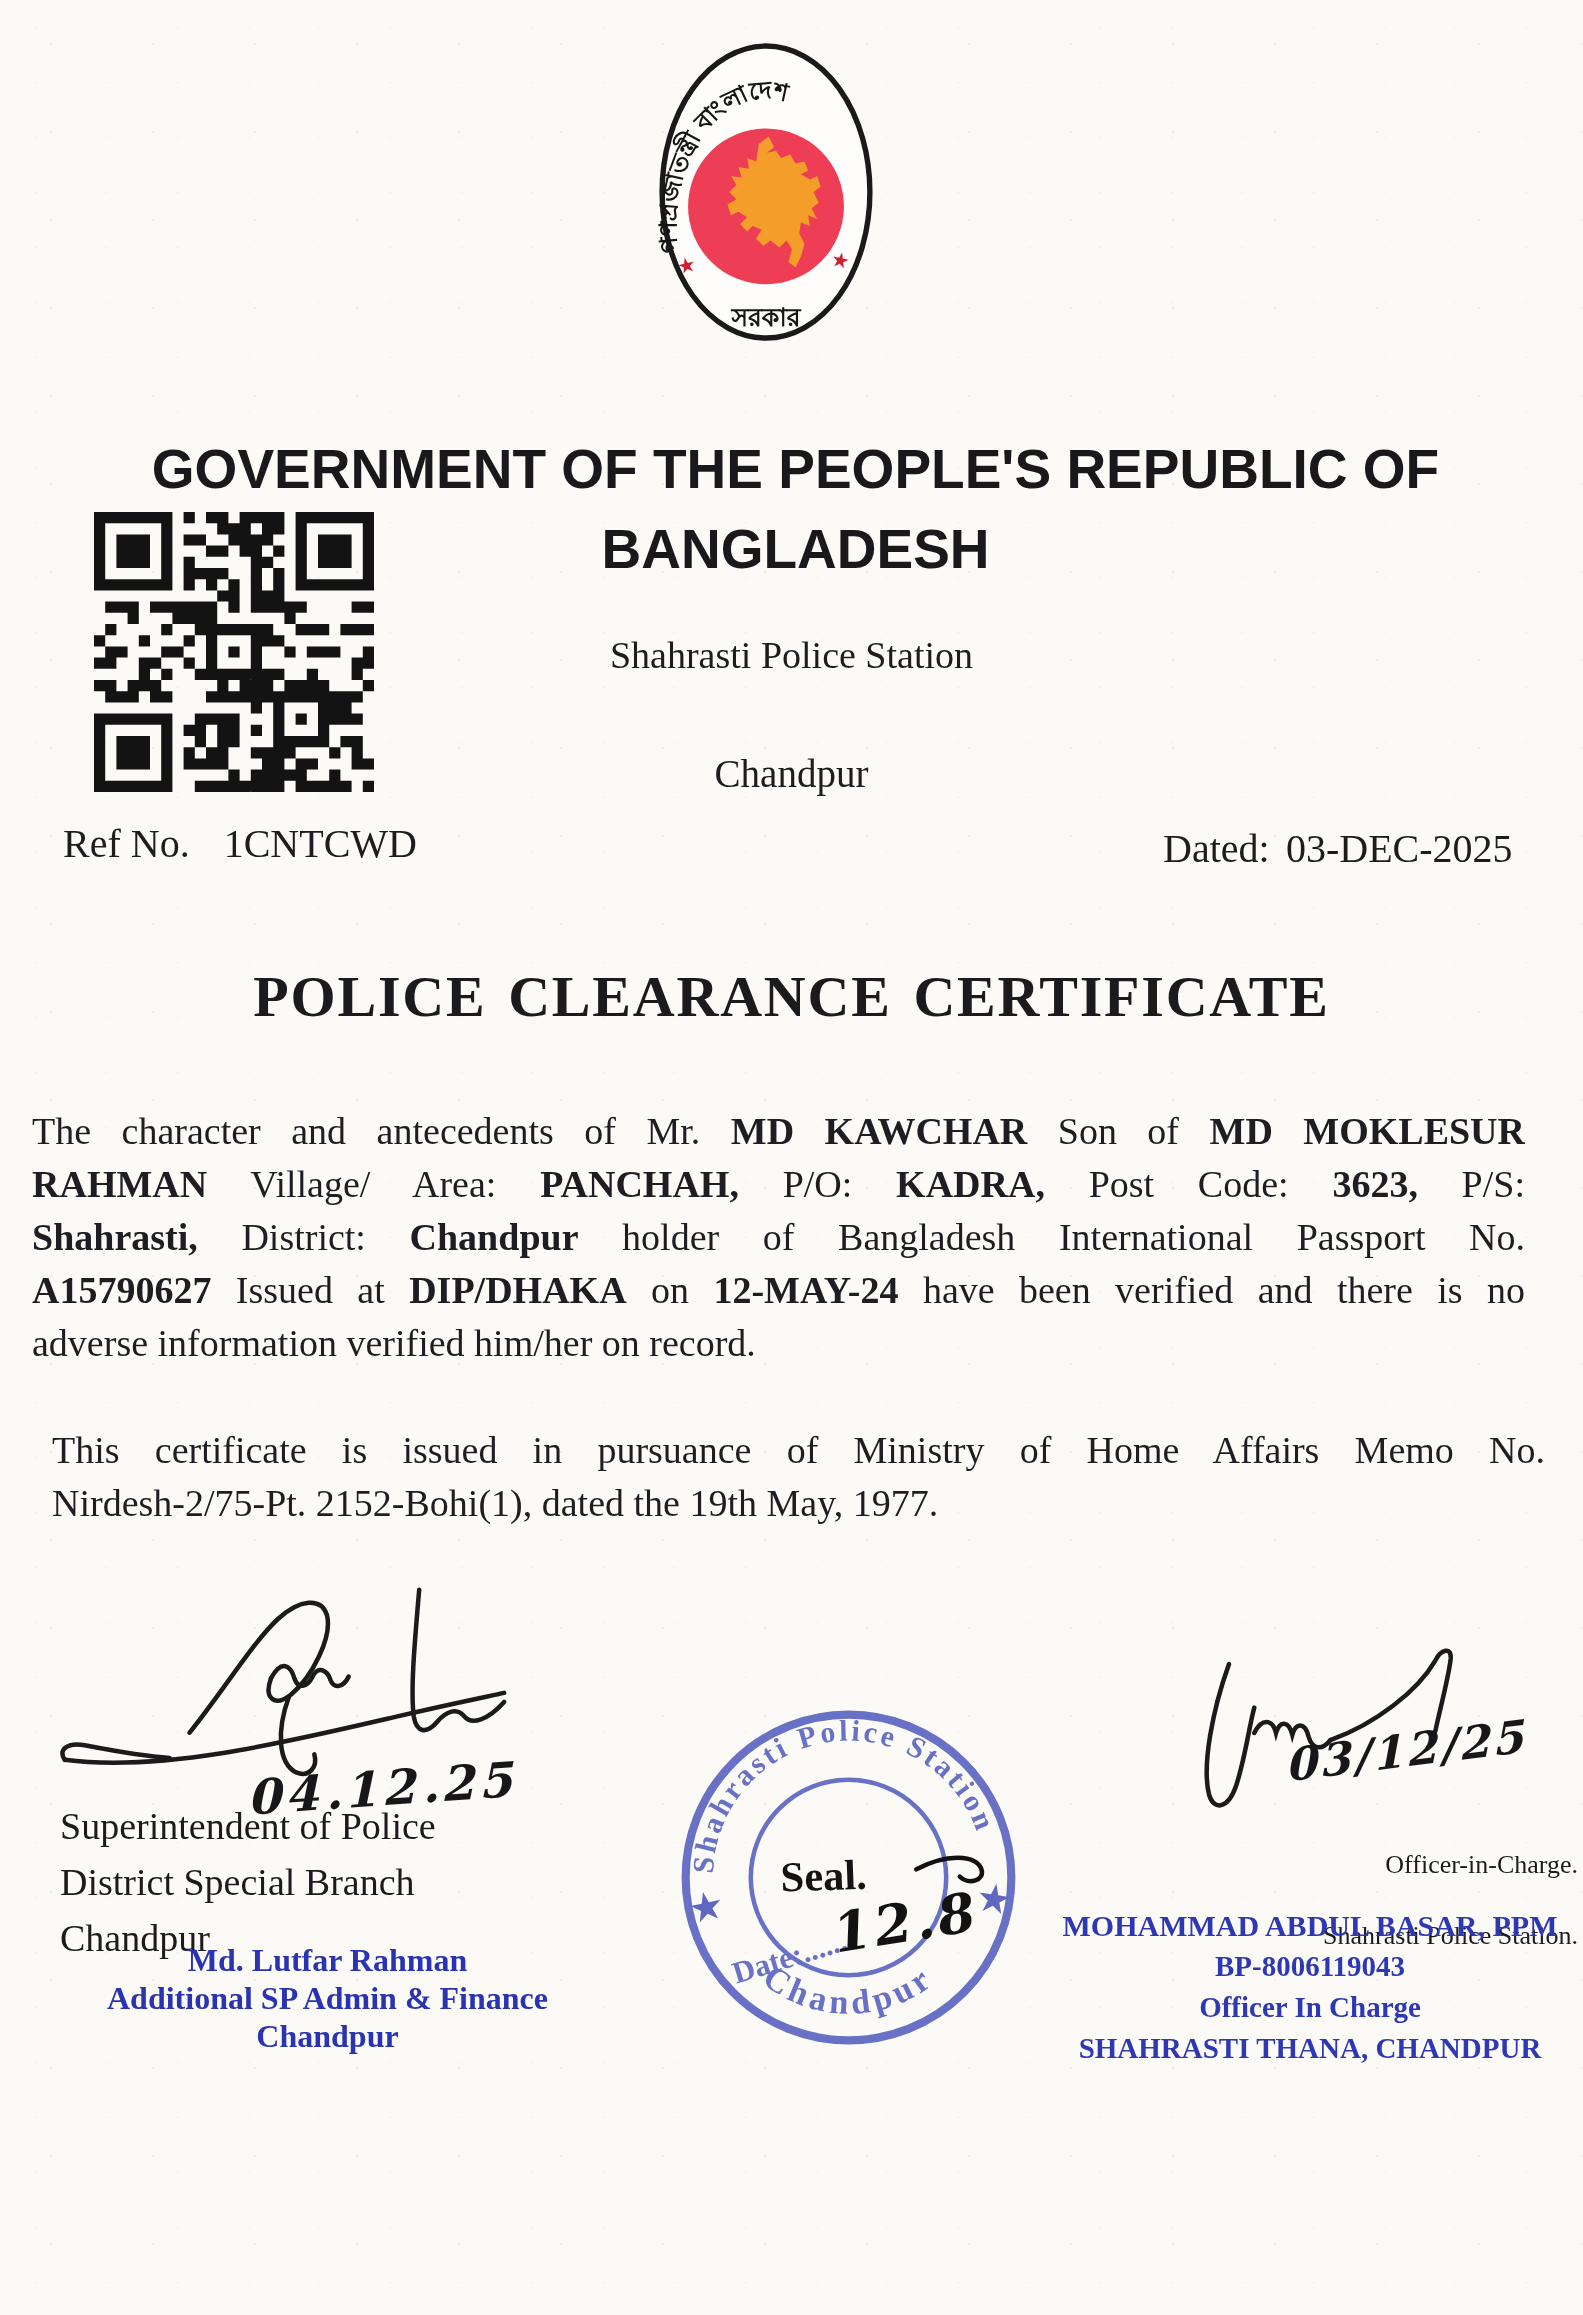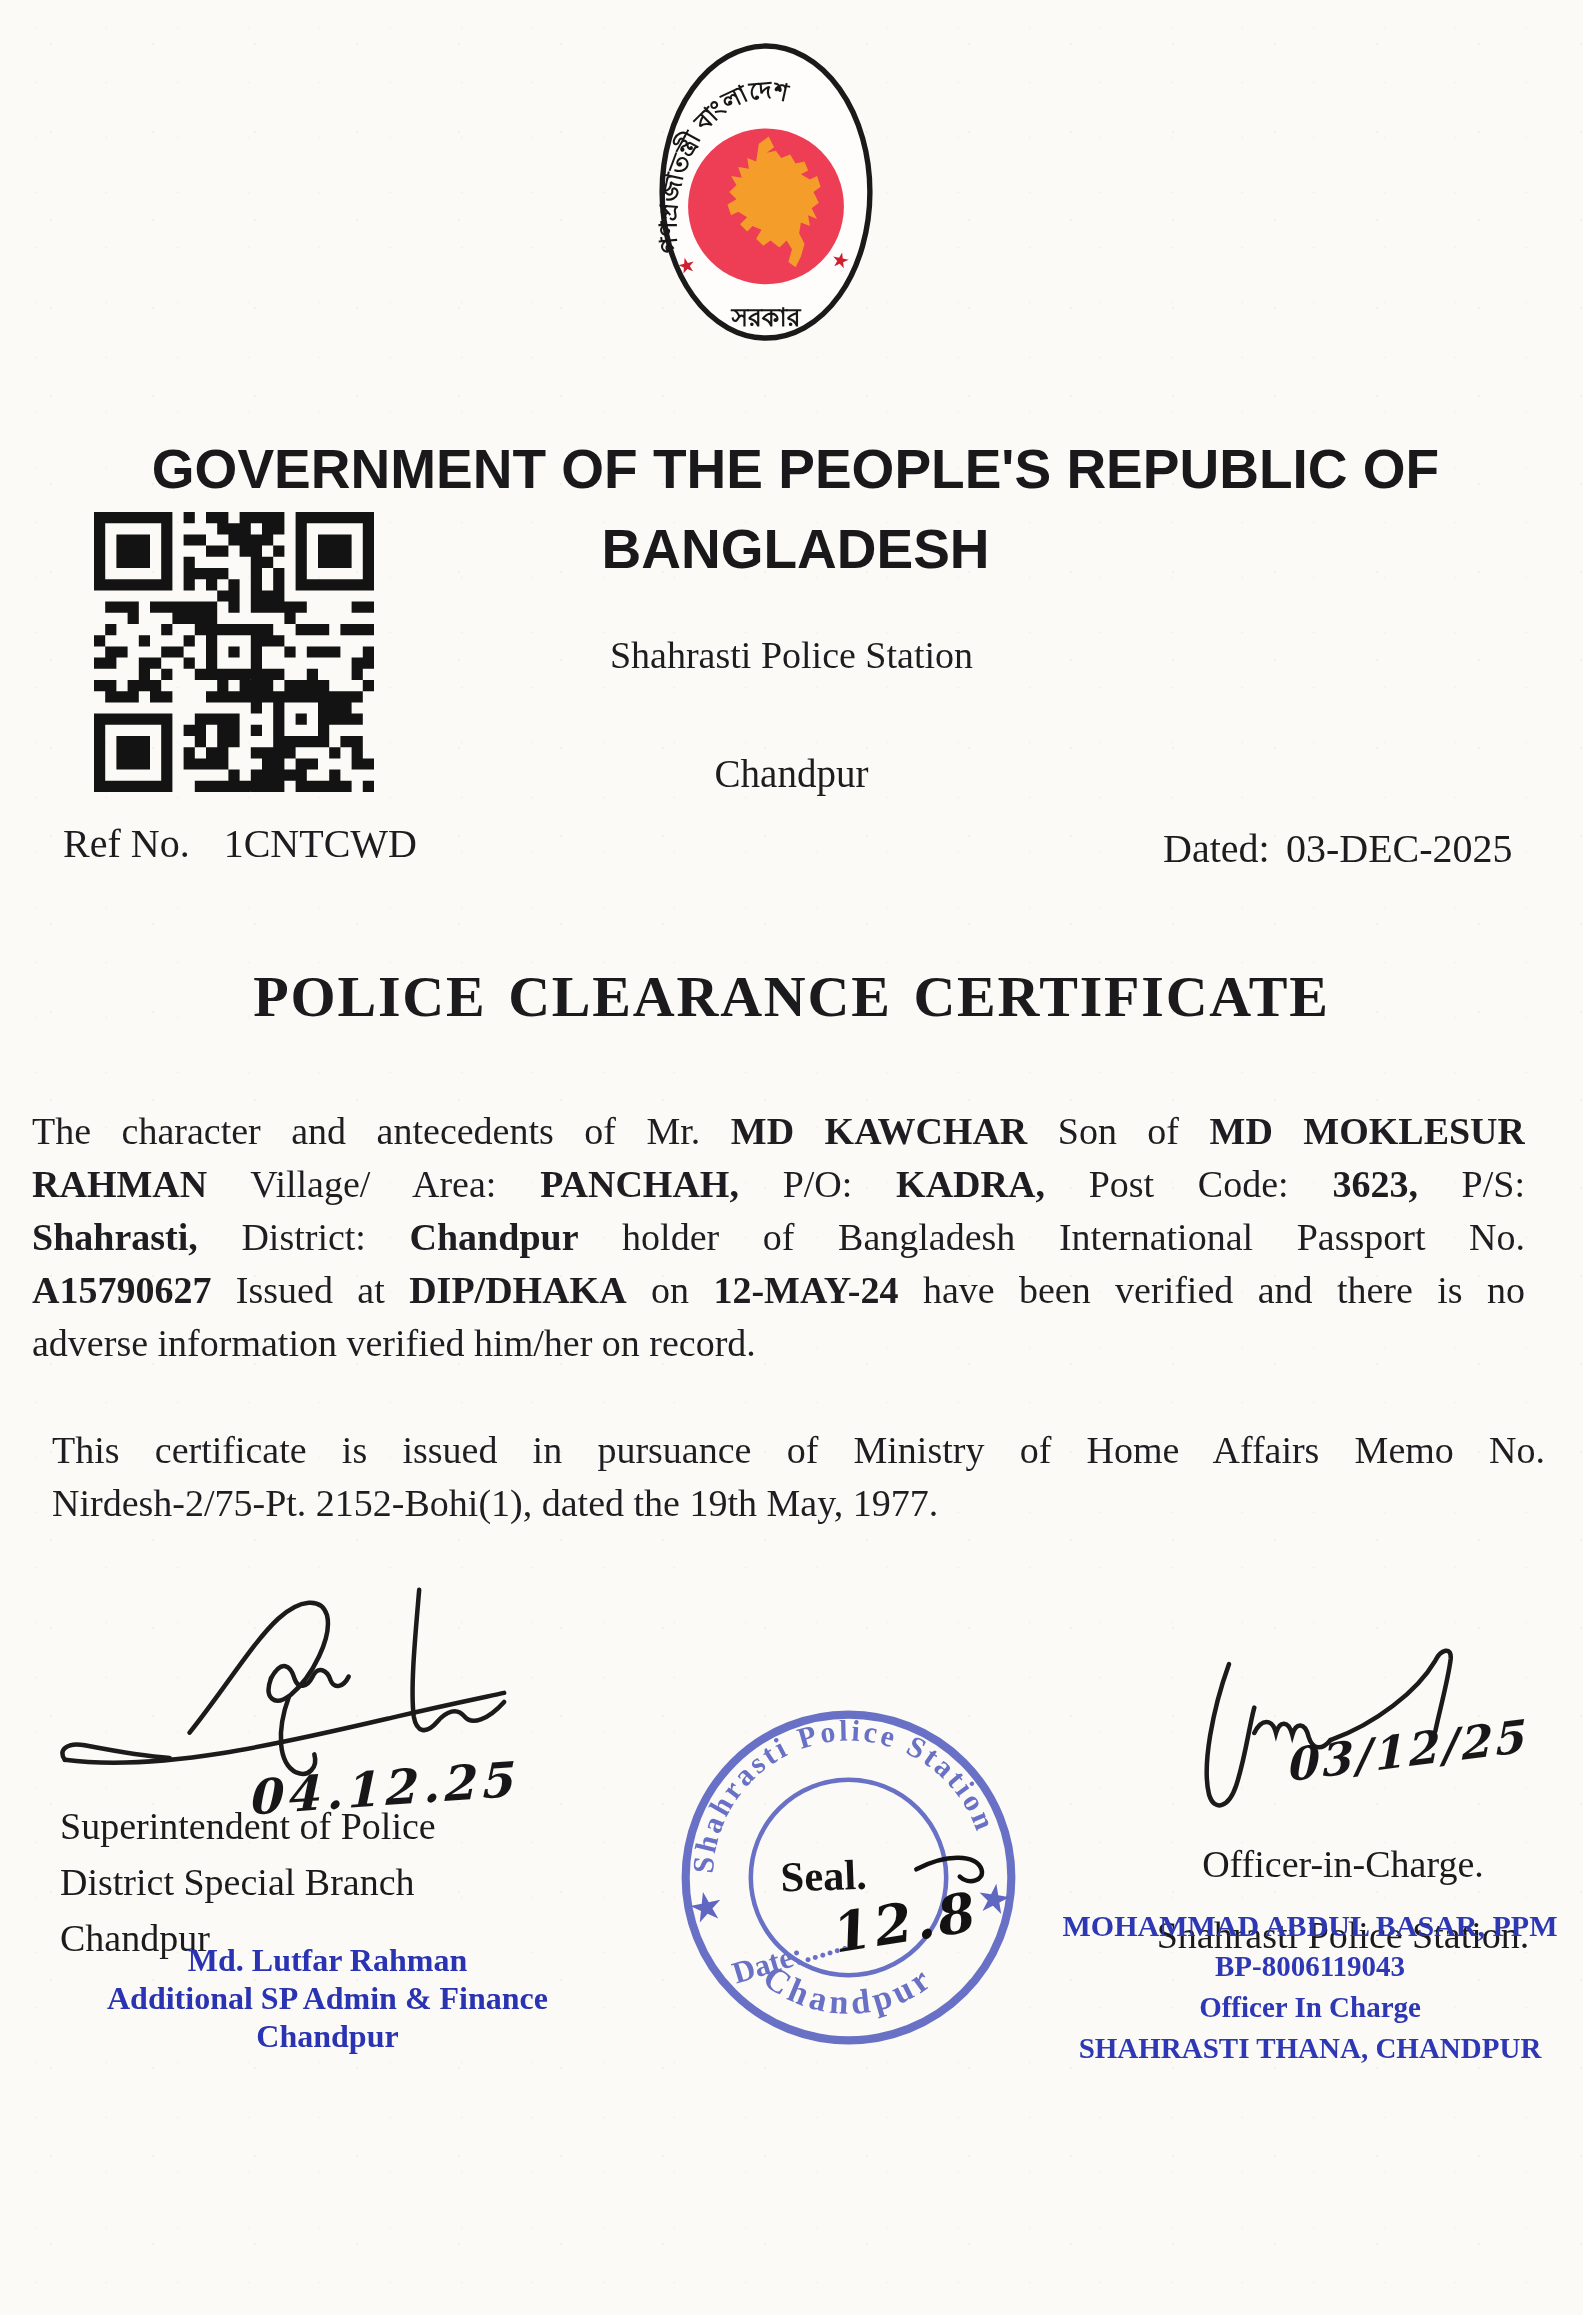--- a/index.html
+++ b/index.html
@@ -35,22 +35,22 @@
   .tline.just::after{content:"";display:inline-block;width:100%;}
   .b{font-weight:bold;}
   
   .inksvg{position:absolute;}
   .hand{position:absolute;font-family:"DejaVu Serif",serif;font-style:italic;font-weight:bold;color:#17171a;white-space:nowrap;}
   .ldate{left:251px;top:1760px;font-size:48px;letter-spacing:4.5px;transform:rotate(-4deg) skewX(-5deg);}
   .rdate{left:1288px;top:1724px;font-size:45px;letter-spacing:2.7px;transform:rotate(-7deg) skewX(-7deg);}
   .ltitles{position:absolute;left:60px;top:1798px;font-size:38px;line-height:56px;color:#1b1b1e;}
   .lblue{position:absolute;left:56px;top:1941px;width:543px;text-align:center;
     font-size:32px;line-height:38px;font-weight:bold;color:#2a34b2;}
-  .rtitles{position:absolute;left:1108px;top:1829px;width:470px;text-align:center;
-    font-size:38px;line-height:71px;color:#1b1b1e;}
+  .rtitles{position:absolute;left:1108px;top:1829px;width:470px;text-align:right;
+    font-size:26px;line-height:71px;color:#1b1b1e;}
   .rblue{position:absolute;left:1016px;top:1905px;width:588px;text-align:center;
     font-size:29px;line-height:41px;font-weight:bold;color:#2e38b4;}
   .rblue .l1{font-size:30px;white-space:nowrap;}
   .seal{position:absolute;left:654px;top:1683px;width:389px;height:389px;mix-blend-mode:multiply;}
 </style>
 </head>
 <body>
 
 <div class="page">
 

